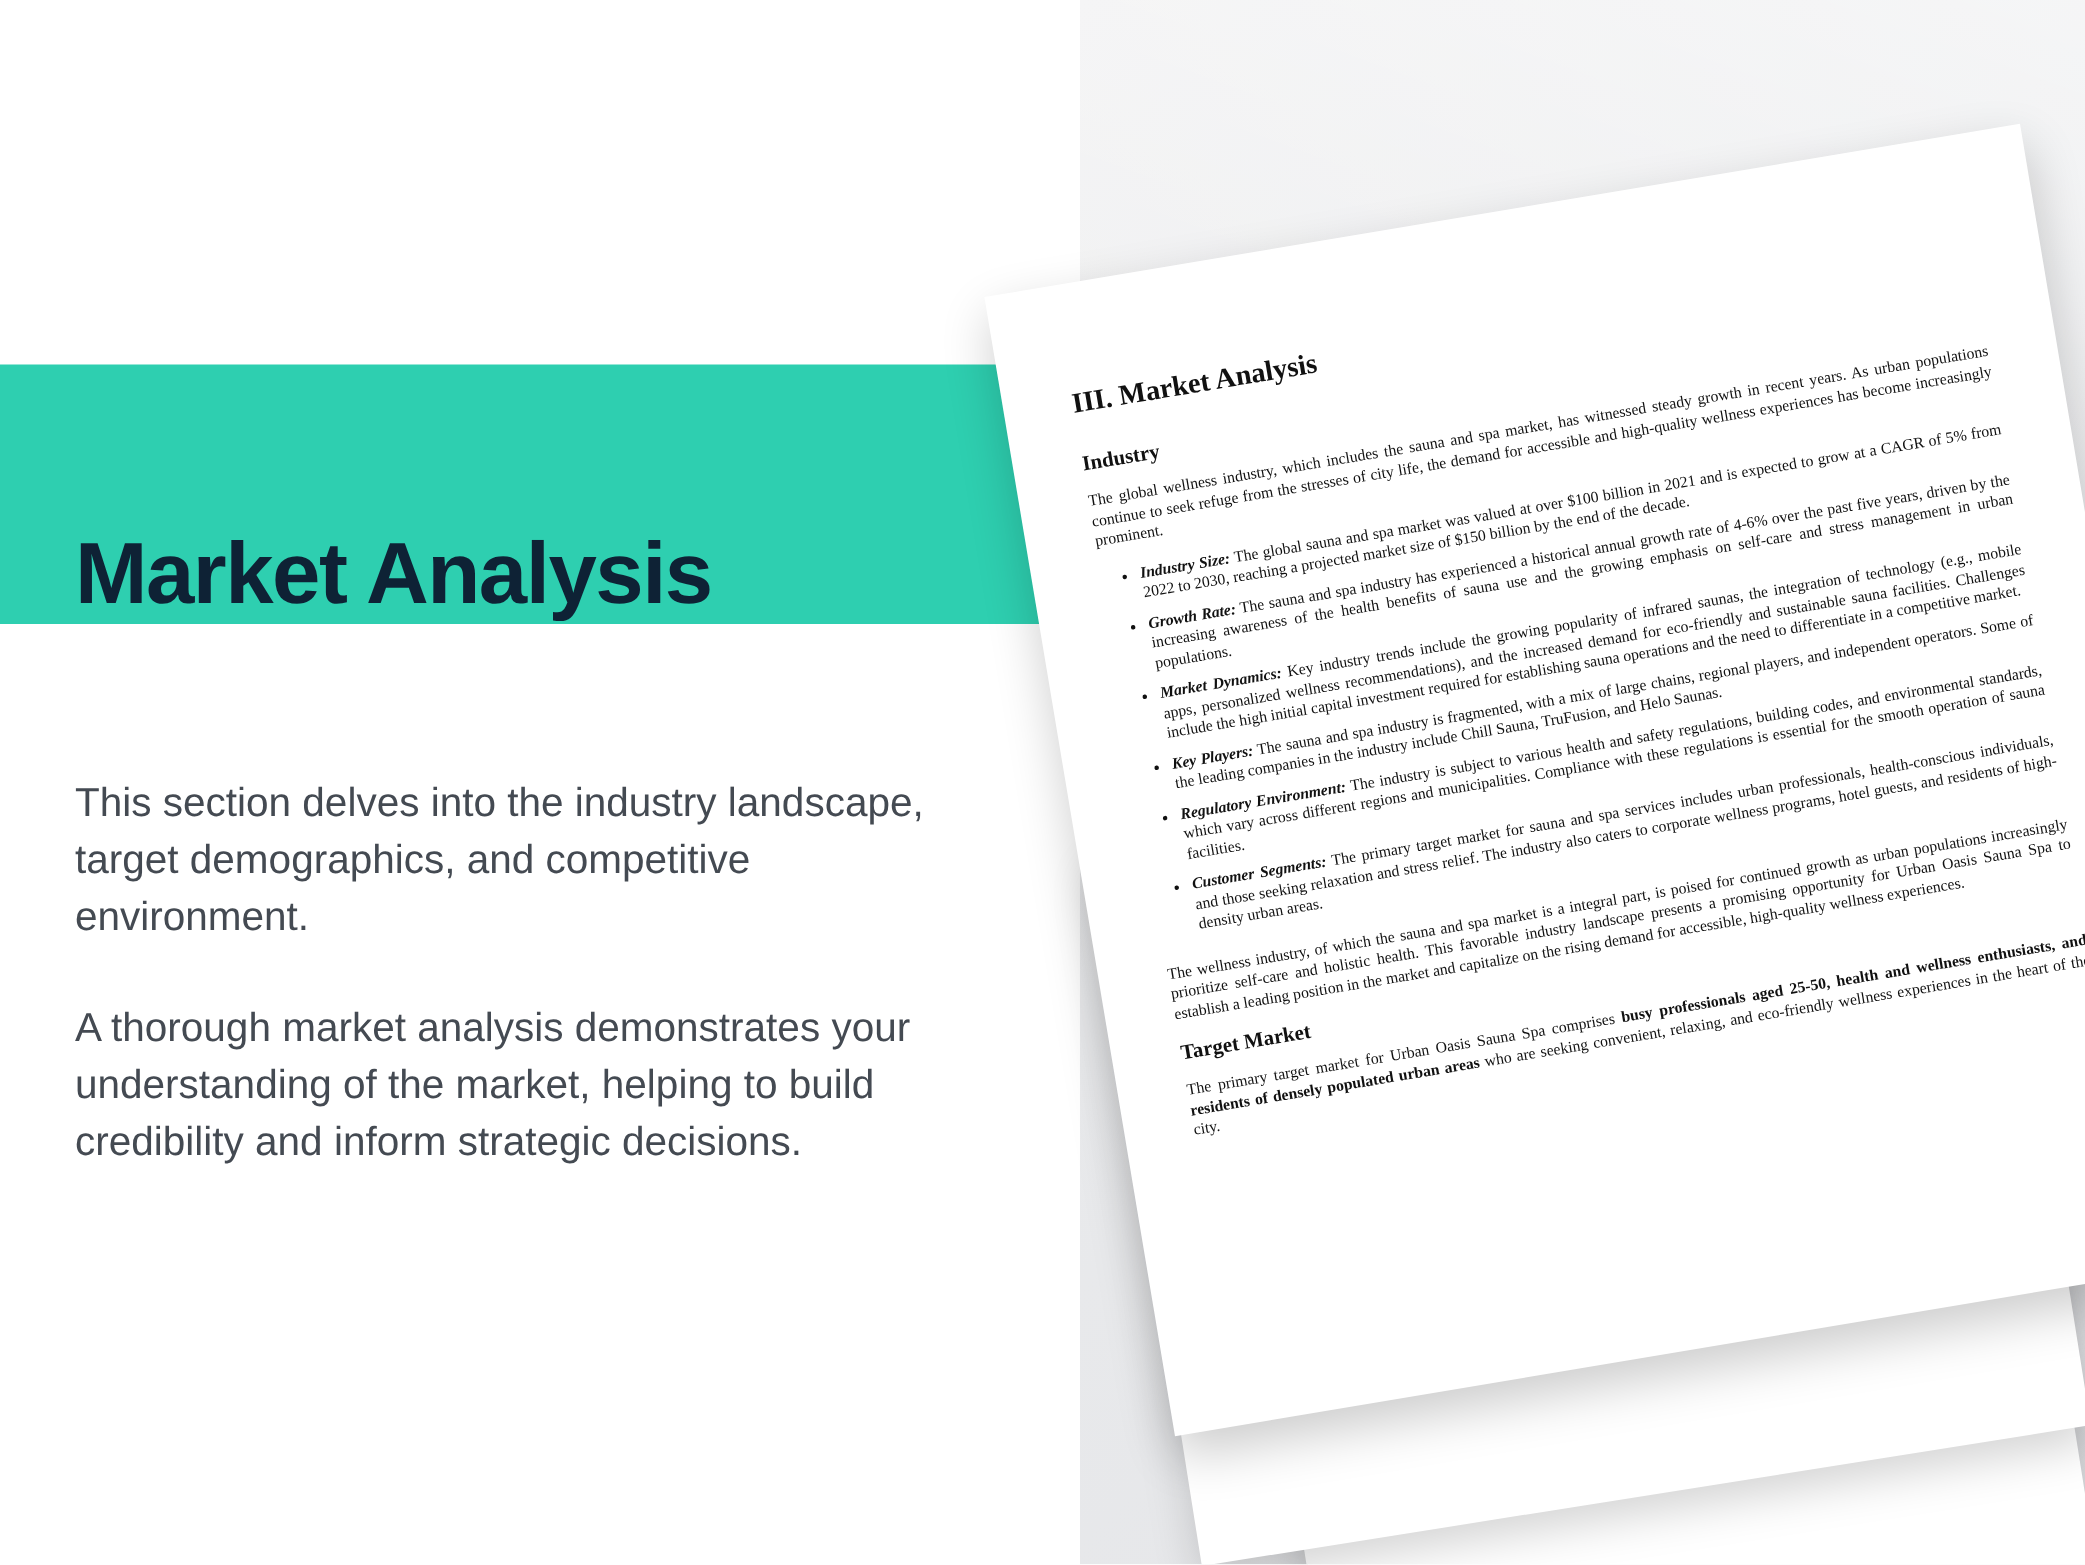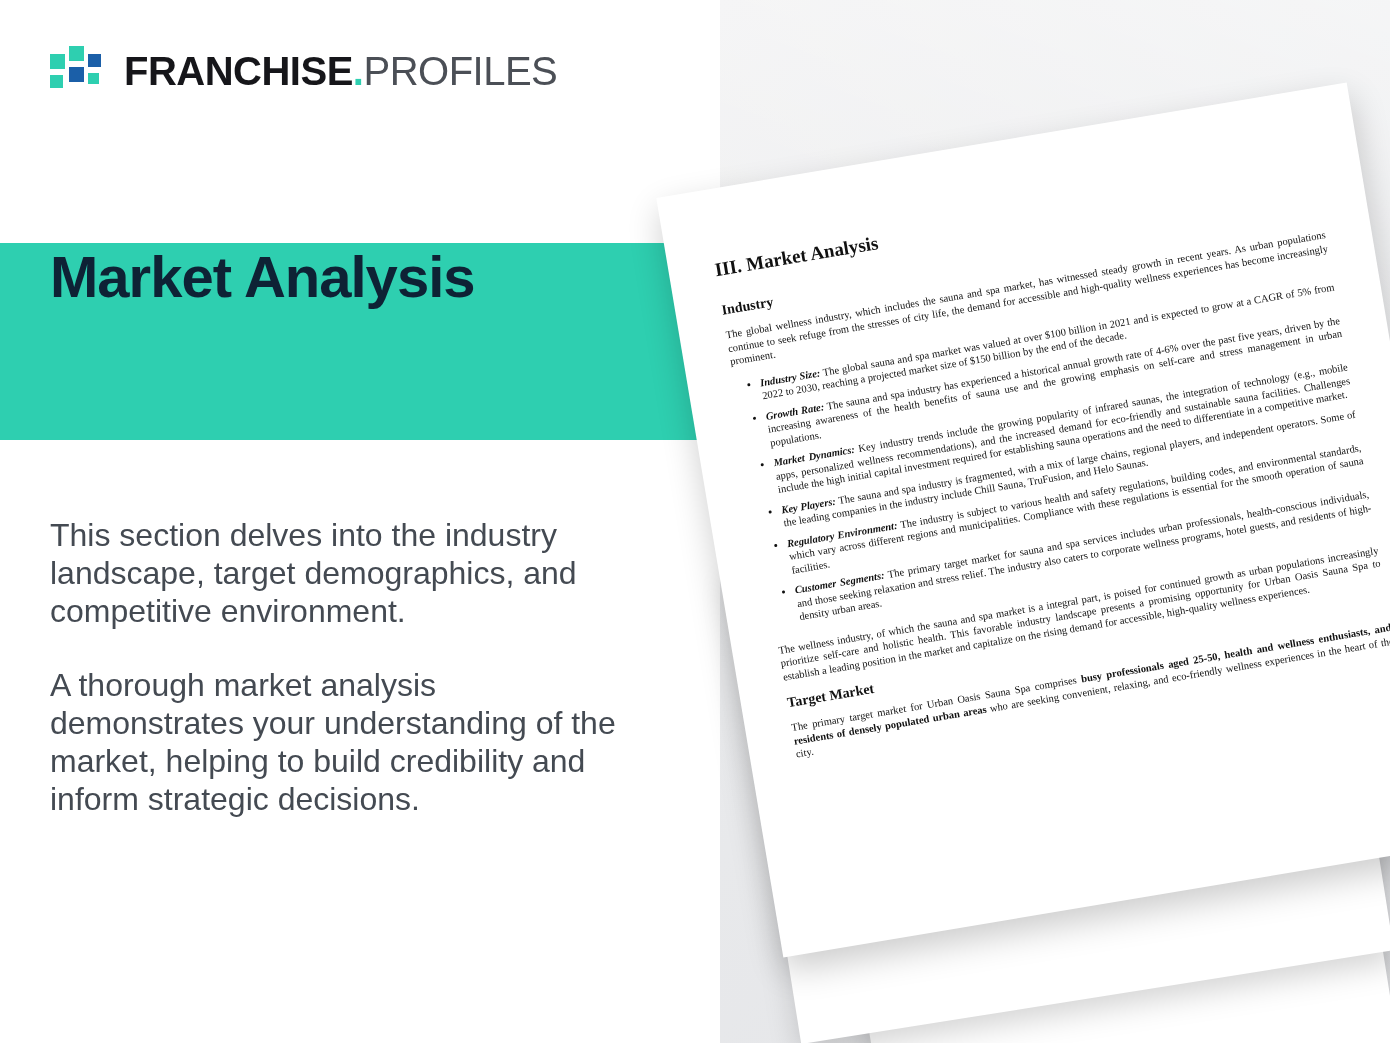--- a/index.html
+++ b/index.html
@@ -72,42 +72,42 @@
   .logo-text .strong { font-weight: 700; color: #16161a; }
   .logo-text .dot { color: #2ecfb0; font-weight: 700; }
   .logo-text .light { font-weight: 300; color: #4b4f56; }
 
   
   .title-band {
     position: absolute;
     left: 0;
     top: 243px;
     width: 845px;
-    height: 197px;
+    height: 173px;
     background: #2ecfb0;
     display: flex;
-    align-items: flex-start;
+    align-items: flex-end;
   }
   .title-band h1 {
     margin: 0;
     padding-left: 50px;
     font-size: 58px;
     font-weight: 700;
     letter-spacing: -1px;
     color: #0e2235;
   }
 
   
   .body-copy {
     position: absolute;
     left: 50px;
     top: 516px;
     width: 580px;
     color: #444a52;
-    font-size: 32px;
+    font-size: 27px;
     line-height: 38px;
     font-weight: 400;
   }
   .body-copy p { margin: 0 0 36px 0; }
   .body-copy p:last-child { margin-bottom: 16px; }
 
   
   .doc-stack {
     position: absolute;
     left: 700px;
@@ -192,33 +192,20 @@
 </head>
 <body>
 
 <div class="slide">
 
   <div class="right-panel">
     
     
   </div>
 
-  <div class="logo">
-    <div class="logo-mark">
-      <i class="lm1"></i>
-        <i class="lm2"></i>
-        <i class="lm3"></i>
-      <i class="lm4"></i>
-        <i class="lm5"></i>
-        <i class="lm6"></i>
-    </div>
-    <div class="logo-text">
-      <span class="strong">FRANCHISE</span><span class="dot">.</span><span class="light">PROFILES</span>
-    </div>
-  </div>
 
   <div class="title-band">
     <h1>Market Analysis</h1>
   </div>
 
   <div class="body-copy">
     <p>This section delves into the industry landscape, target demographics, and competitive environment.</p>
     <p>A thorough market analysis demonstrates your understanding of the market, helping to build credibility and inform strategic decisions.</p>
   </div>
 

